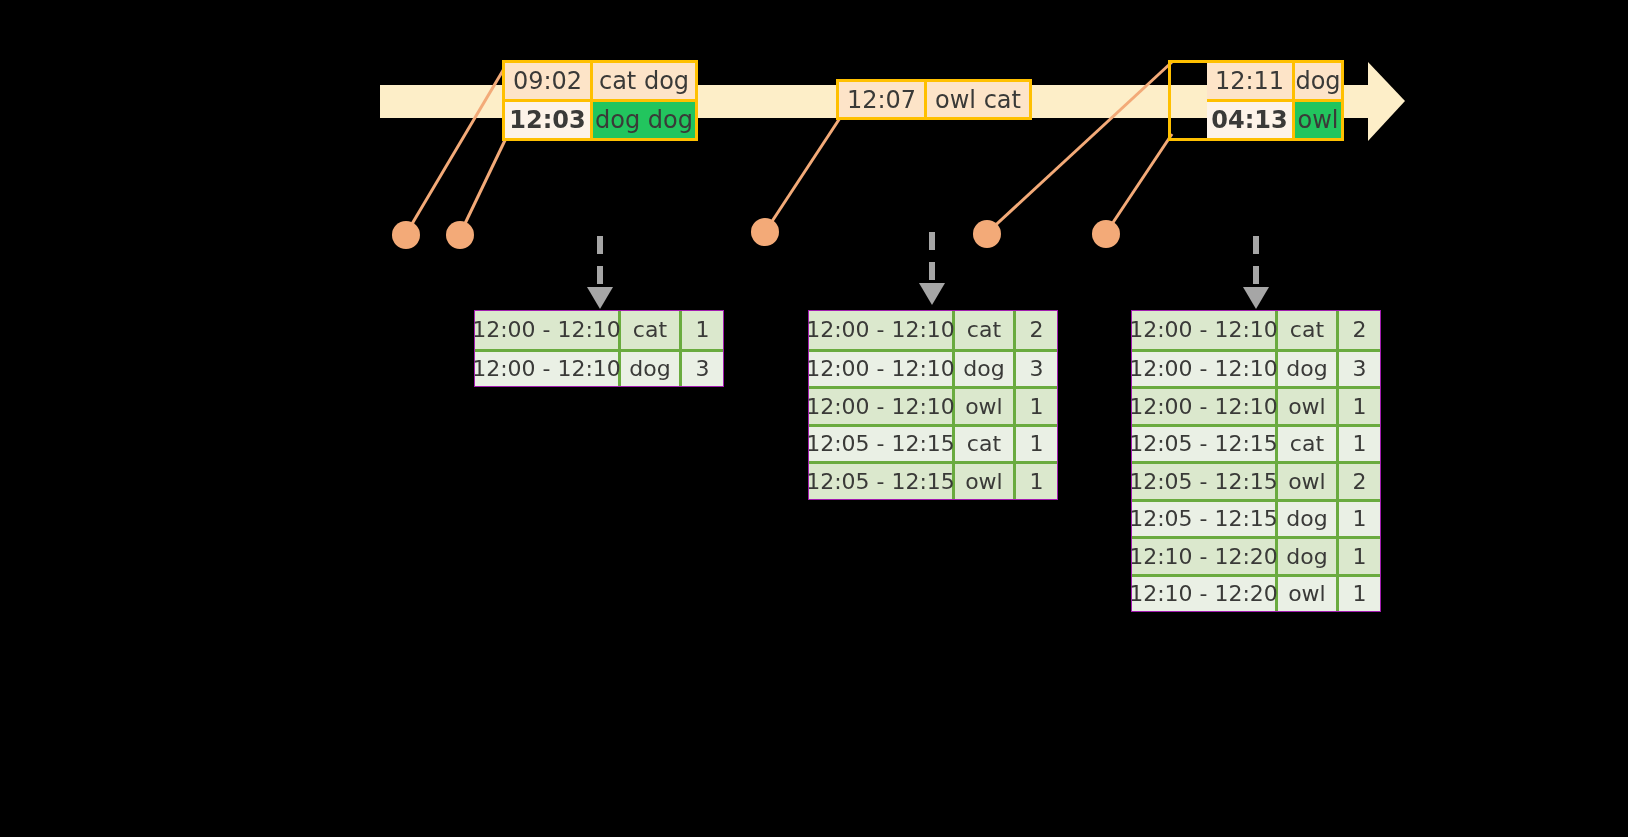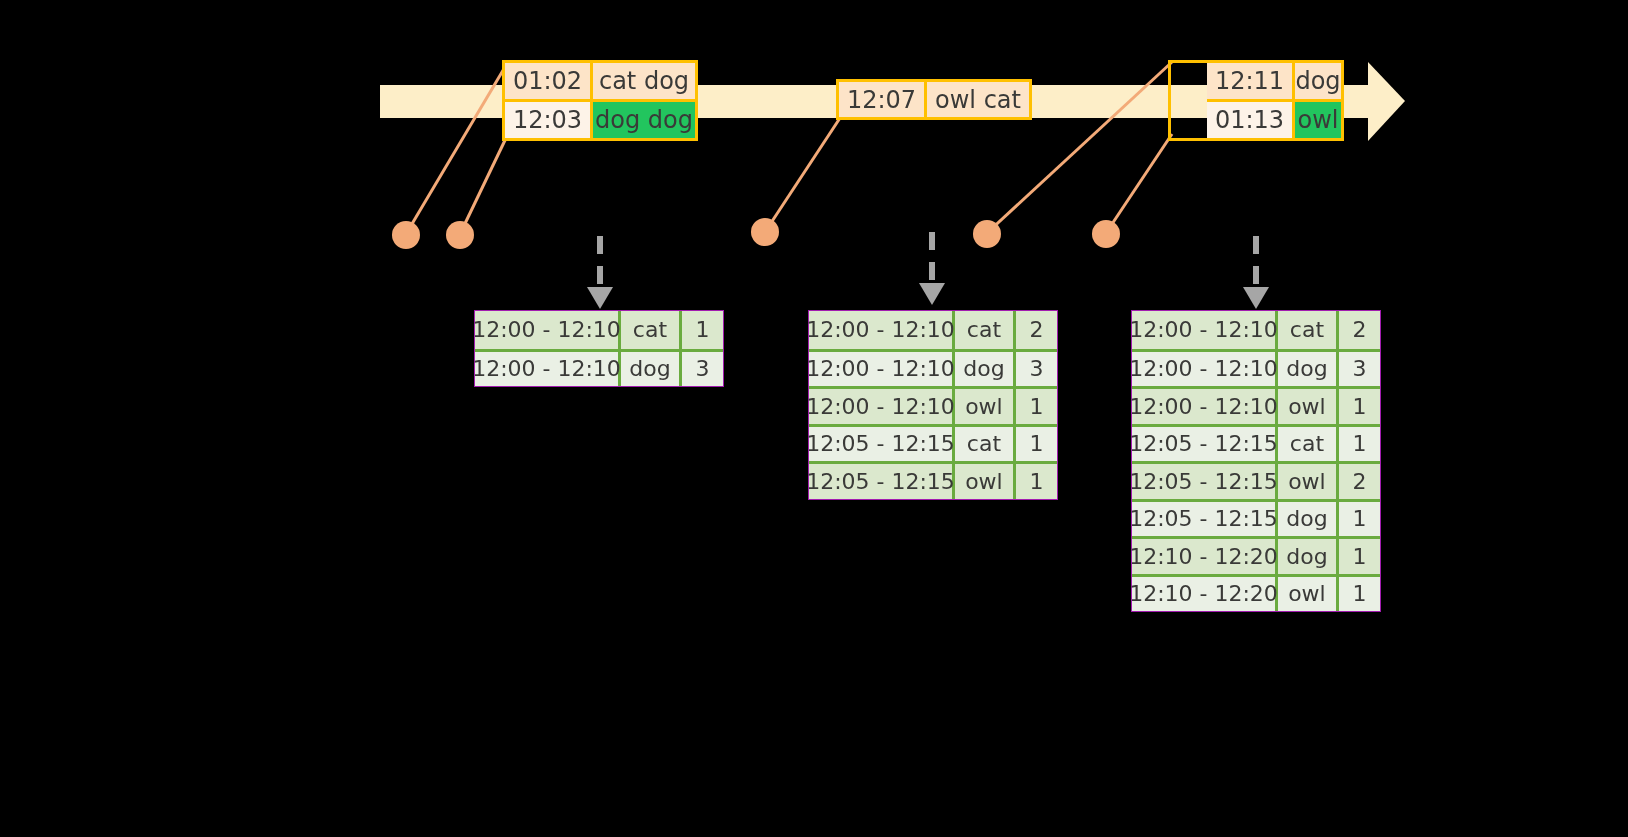--- a/index.html
+++ b/index.html
@@ -14,21 +14,21 @@
   .ev-box{position:absolute;border:3px solid #ffc000;box-sizing:border-box;
           display:flex;flex-direction:column;z-index:5;}
   .ev-row{display:flex;flex:1;}
   .ev-row + .ev-row{border-top:3px solid #ffc000;}
   .ev-time,.ev-words{display:flex;align-items:center;justify-content:center;
           font-size:24px;color:#3a3a38;white-space:nowrap;}
   .ev-time{width:88px;border-right:3px solid #ffc000;box-sizing:border-box;}
   .ev-words{flex:1;}
   .shade-a .ev-time{background:#fde4c8;}
   .shade-a .ev-words{background:#fde4c8;}
-  .shade-b .ev-time{background:#fdf3e8;}
+  .shade-b .ev-time{background:#fdf3e8;font-weight:bold;}
   .shade-b .ev-words{background:#22c55e;}
 
   
   .res-table{position:absolute;border:1px solid #a21caf;box-sizing:border-box;
              display:flex;flex-direction:column;z-index:4;}
   .res-row{display:flex;height:37.5px;}
   .res-cell{display:flex;align-items:center;justify-content:center;
             font-size:22px;color:#3a3a38;white-space:nowrap;box-sizing:border-box;
             border-right:3px solid #6aab3f;}
   .res-cell:last-child{border-right:none;}
@@ -67,21 +67,21 @@
       <line x1="932" y1="232" x2="932" y2="283"></line>
       <line x1="1256" y1="236" x2="1256" y2="287"></line>
     </g>
     <polygon points="587,287 613,287 600,309" fill="#a6a6a6"></polygon>
     <polygon points="919,283 945,283 932,305" fill="#a6a6a6"></polygon>
     <polygon points="1243,287 1269,287 1256,309" fill="#a6a6a6"></polygon>
   </svg>
 
   <div class="ev-box" style="left:502px;top:60px;width:196px;height:81px;">
     <div class="ev-row shade-a">
-      <span class="ev-time">01:02</span>
+      <span class="ev-time">09:02</span>
       <span class="ev-words">cat dog</span>
     </div>
     <div class="ev-row shade-b">
       <span class="ev-time">12:03</span>
       <span class="ev-words">dog dog</span>
     </div>
   </div>
 
   <div class="ev-box" style="left:836px;top:79px;width:196px;height:41px;">
     <div class="ev-row shade-a">
@@ -89,21 +89,21 @@
       <span class="ev-words">owl cat</span>
     </div>
   </div>
 
   <div class="ev-box" style="left:1168px;top:60px;width:176px;height:81px;padding-left:36px;">
     <div class="ev-row shade-a">
       <span class="ev-time">12:11</span>
       <span class="ev-words">dog</span>
     </div>
     <div class="ev-row shade-b">
-      <span class="ev-time">01:13</span>
+      <span class="ev-time">04:13</span>
       <span class="ev-words">owl</span>
     </div>
   </div>
 
   <div class="res-table" style="left:474px;top:310px;width:250px;">
     <div class="res-row even">
       <span class="res-cell c-win">12:00 - 12:10</span>
       <span class="res-cell c-word">cat</span>
       <span class="res-cell c-cnt">1</span>
     </div>

